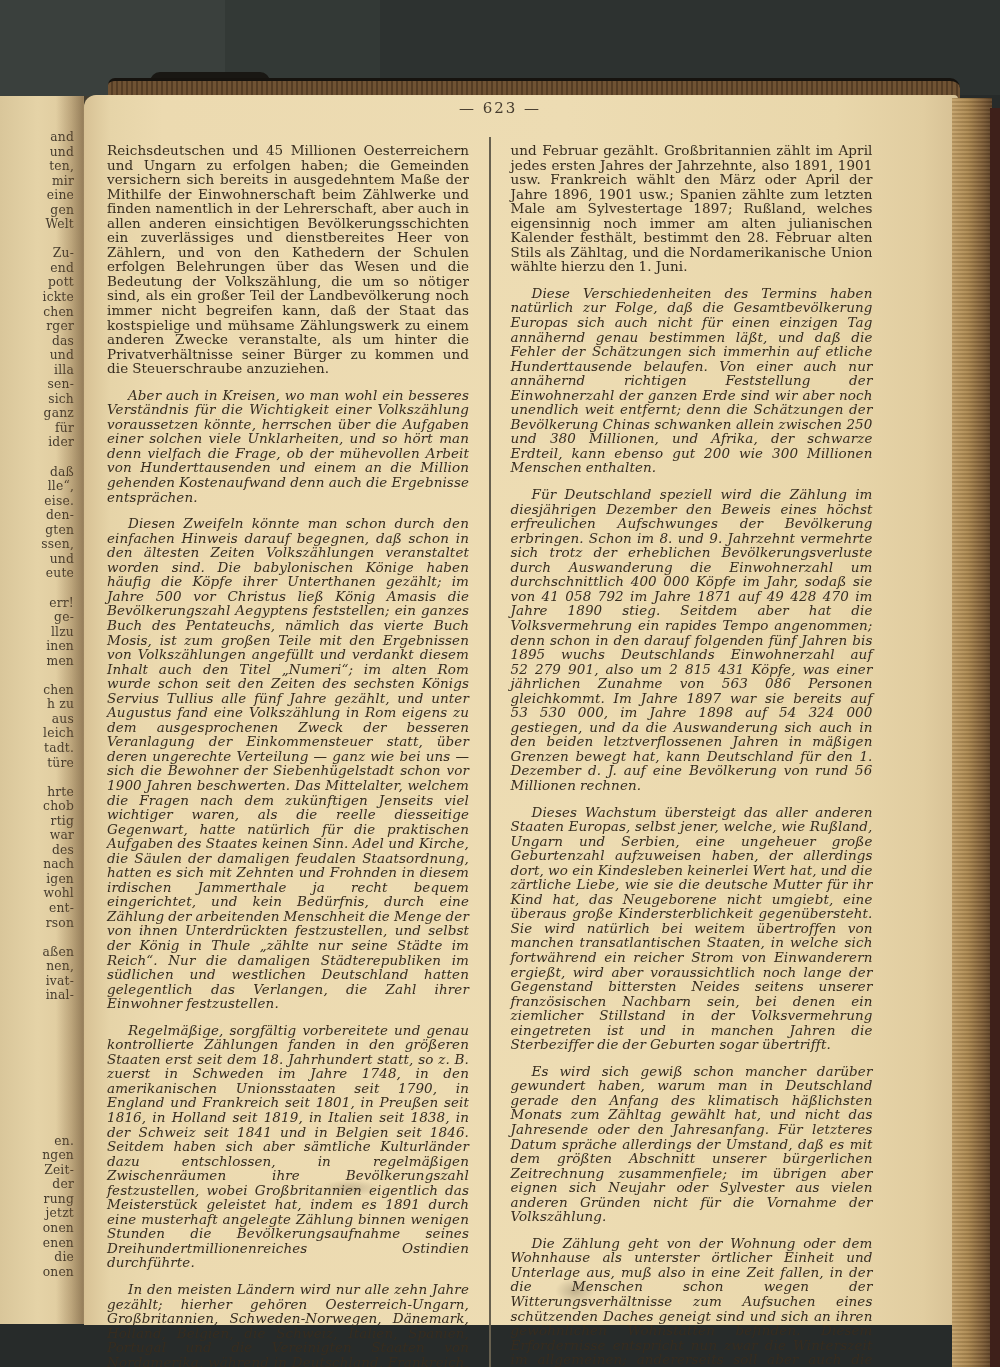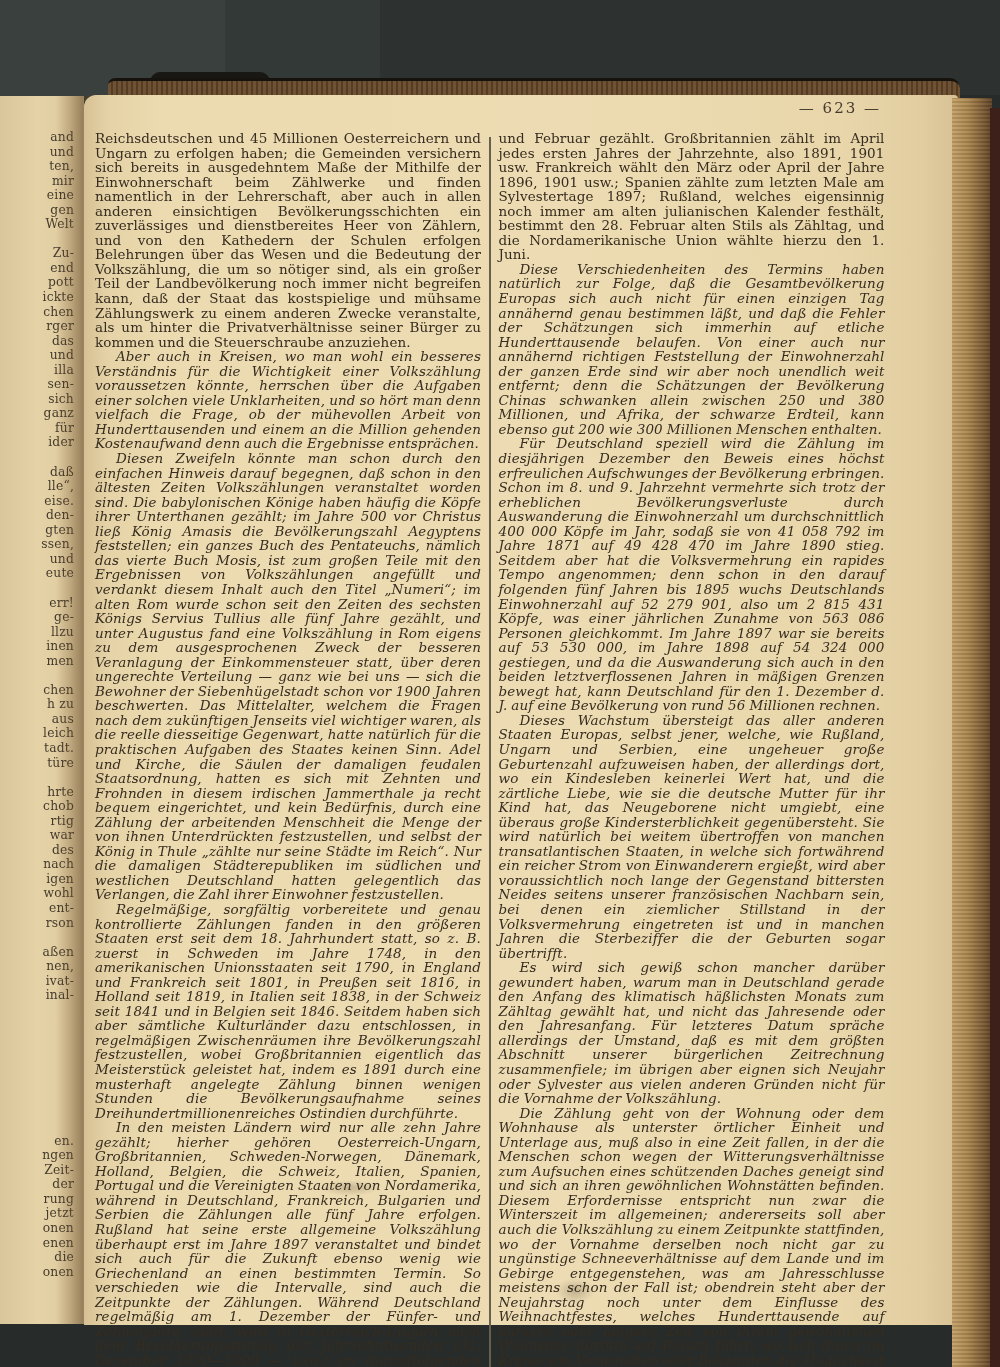--- a/index.html
+++ b/index.html
@@ -36,30 +36,30 @@
   }
   .frag-line{height:14.55px;white-space:nowrap;overflow:visible;}
 
   
   .main-page{
     position:absolute;left:84px;top:95px;width:874px;height:1230px;
     background:linear-gradient(90deg,#d7c194 0%,#e6d4a8 3%,#ecdab0 9%,#eddcb3 55%,#e9d7ab 86%,#e1cda0 96%,#d6c094 100%);
     border-radius:12px 4px 0 0;
   }
   .page-number{
-    position:absolute;left:95px;top:99px;width:786px;text-align:right;
+    position:absolute;left:107px;top:99px;width:786px;text-align:center;
     font-size:15px;letter-spacing:2px;color:#453b2e;
   }
   .text-columns{
     position:absolute;left:95px;top:131px;width:790px;display:flex;align-items:stretch;
   }
   .col{width:386px;}
   .col-divider{width:1.5px;background:#67604f;margin:6px 8px 4px 8px;}
   .para{
-    margin:0;text-align:justify;
+    margin:12px;text-align:justify;
     font-size:13.5px;line-height:14.55px;color:#362c1f;
     letter-spacing:.1px;word-spacing:-.4px;
   }
   .para.indent{text-indent:21px;font-style:italic;}
 
   
   .fore-edge{
     position:absolute;left:952px;top:98px;width:40px;height:1269px;
     background:
       repeating-linear-gradient(0deg,rgba(0,0,0,.10) 0 2px,rgba(255,255,255,.05) 2px 4px),

